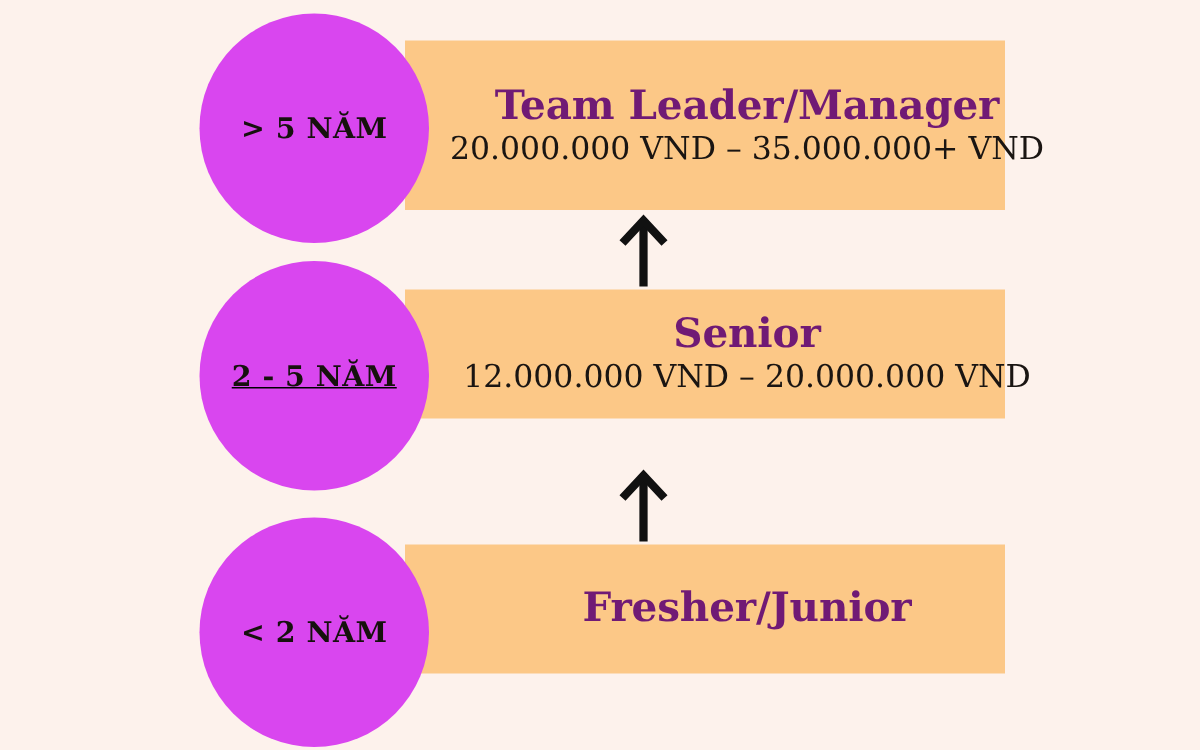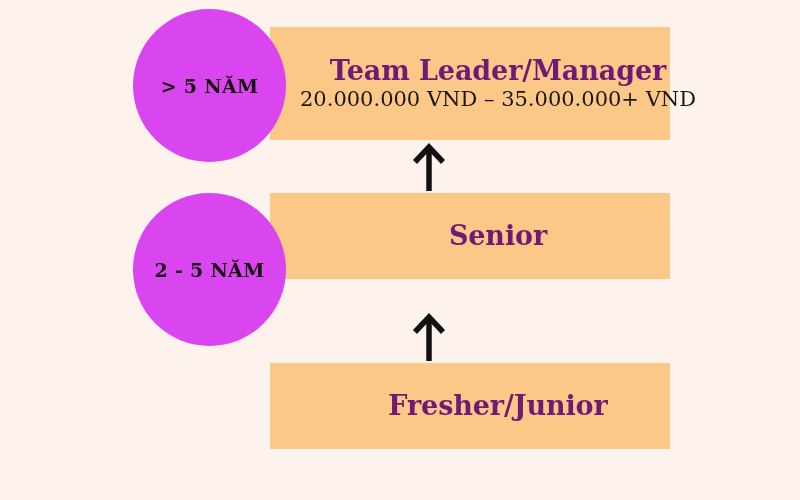--- a/index.html
+++ b/index.html
@@ -63,21 +63,21 @@
   .exp-circle {
     position: absolute;
     border-radius: 50%;
     background: #d946ef;
     display: flex;
     align-items: center;
     justify-content: center;
     z-index: 3;
   }
   .exp-circle.top    { left: 133px; top: 9px;   width: 153px; height: 153px; }
-  .exp-circle.middle { left: 133px; top: 193px; width: 153px; height: 153px; }
+  .exp-circle.middle { left: 133px; top: 174px; width: 153px; height: 153px; text-decoration: underline; }
   .exp-circle.bottom { left: 133px; top: 345px; width: 153px; height: 153px; }
 
   .exp-label {
     font-family: "DejaVu Serif", "Liberation Serif", serif;
     font-weight: bold;
     font-size: 19px;
     color: #16110d;
     white-space: nowrap;
     letter-spacing: 0.3px;
   }
@@ -109,32 +109,36 @@
   </div>
 
   <svg class="arrow-up a1" viewBox="0 0 40 52">
     <line x1="20" y1="51" x2="20" y2="9" stroke="#111111" stroke-width="5.5" stroke-linecap="butt"></line>
     <polyline points="6,22 20,7 34,22" fill="none" stroke="#111111" stroke-width="5.5" stroke-linecap="butt" stroke-linejoin="miter"></polyline>
   </svg>
 
   <div class="tier-bar middle">
     <div class="tier-inner">
       <div class="tier-title">Senior</div>
+      <div class="tier-salary">12.000.000 VND – 20.000.000 VND</div>
     </div>
   </div>
 
   <div class="exp-circle middle">
     <span class="exp-label">2 - 5 NĂM</span>
   </div>
 
   <svg class="arrow-up a2" viewBox="0 0 40 52">
     <line x1="20" y1="51" x2="20" y2="9" stroke="#111111" stroke-width="5.5" stroke-linecap="butt"></line>
     <polyline points="6,22 20,7 34,22" fill="none" stroke="#111111" stroke-width="5.5" stroke-linecap="butt" stroke-linejoin="miter"></polyline>
   </svg>
 
   <div class="tier-bar bottom">
     <div class="tier-inner">
       <div class="tier-title">Fresher/Junior</div>
     </div>
   </div>
 
+  <div class="exp-circle bottom">
+    <span class="exp-label">&lt; 2 NĂM</span>
+  </div>
 
 </div>
 
 </body></html>

